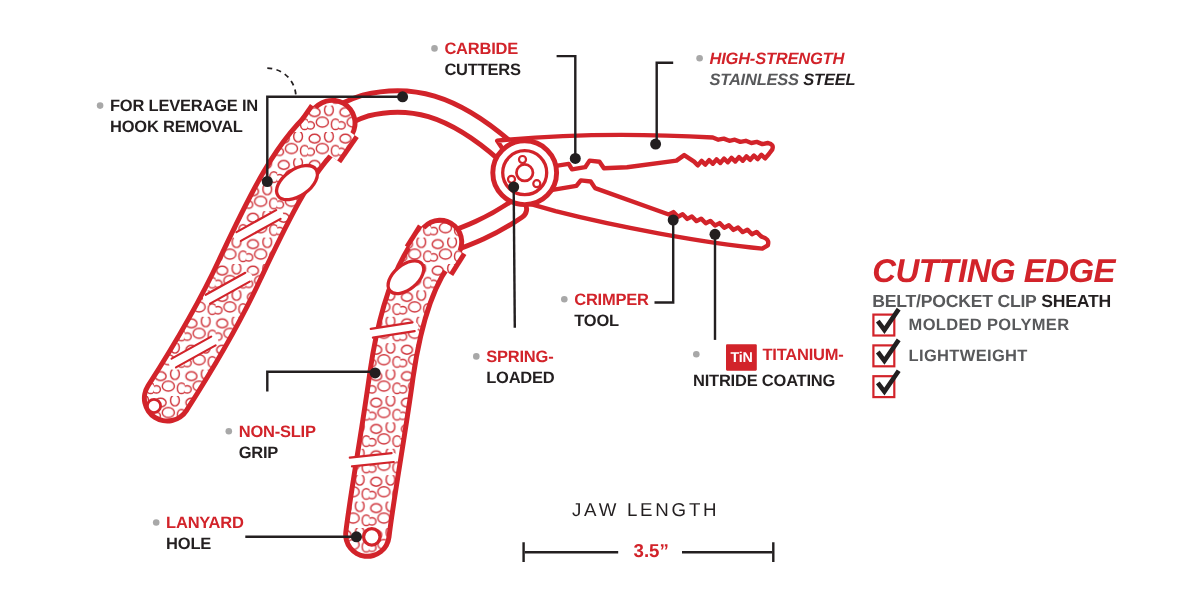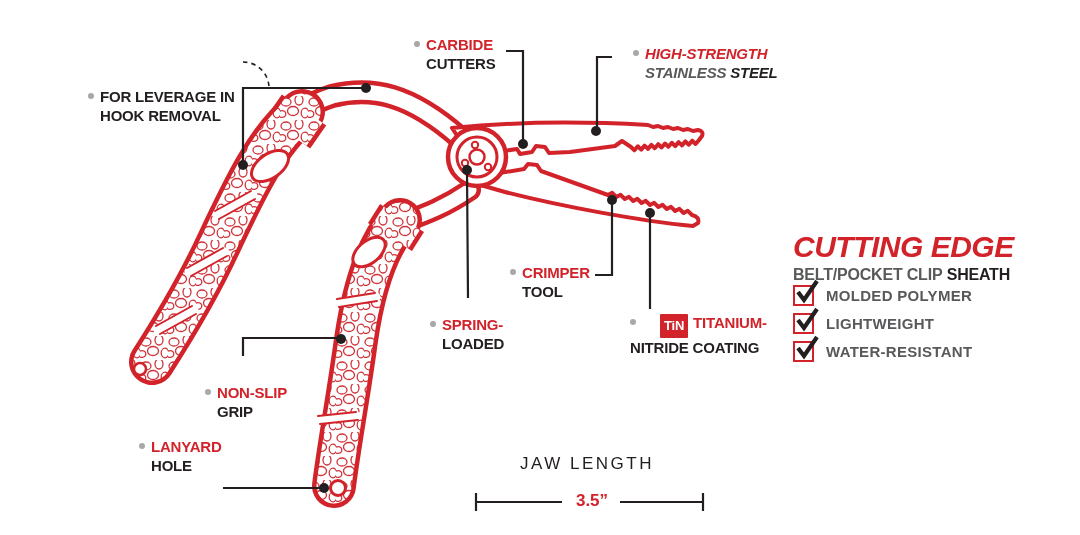--- a/index.html
+++ b/index.html
@@ -136,21 +136,21 @@
     </g>
 
     <g stroke="#231f20" stroke-width="2.2">
       <line x1="476" y1="493" x2="476" y2="511"></line>
       <line x1="703" y1="493" x2="703" y2="511"></line>
       <line x1="477" y1="502" x2="562" y2="502"></line>
       <line x1="620" y1="502" x2="702" y2="502"></line>
     </g>
   </svg>
 
-  <div class="callout" style="left:426px;top:35px;">
+  <div class="callout" style="left:404px;top:35px;">
     <div class="l1"><span class="bullet"></span><span>CARBIDE</span></div>
     <div>CUTTERS</div>
   </div>
 
   <div class="callout italic" style="left:645px;top:44px;">
     <div class="l1"><span class="bullet"></span><span>HIGH-STRENGTH</span></div>
     <div><span class="gray">STAINLESS</span>&nbsp;<span class="dark">STEEL</span></div>
   </div>
 
   <div class="callout" style="left:100px;top:87px;">
@@ -172,21 +172,21 @@
   <div class="callout" style="left:630px;top:313px;">
     <div class="l1" style="margin-left:14px;"><span class="bullet" style="left:-14px;"></span><span class="tin-badge">TiN</span><span>TITANIUM-</span></div>
     <div class="dark">NITRIDE COATING</div>
   </div>
 
   <div class="callout" style="left:217px;top:383px;">
     <div class="l1"><span class="bullet"></span><span>NON-SLIP</span></div>
     <div>GRIP</div>
   </div>
 
-  <div class="callout" style="left:151px;top:437px;">
+  <div class="callout" style="left:151px;top:466px;">
     <div class="l1"><span class="bullet"></span><span>LANYARD</span></div>
     <div>HOLE</div>
   </div>
 
   <div class="jaw-label">JAW LENGTH</div>
   <div class="dim-value">3.5”</div>
 
   <div class="sheath">
     <div class="sheath-title">CUTTING EDGE</div>
     <div class="sheath-sub">
@@ -208,18 +208,17 @@
             </svg>
         </span>
         <span class="feature-label">LIGHTWEIGHT</span>
       </div>
       <div class="feature">
         <span class="checkbox">
           <svg viewBox="0 0 26 26">
               <path d="M5 14 L11 22 L24 3" fill="none" stroke="#231f20" stroke-width="4.2"></path>
             </svg>
         </span>
-        <span class="feature-label">WATER-RESISTANT</span>
       </div>
     </div>
   </div>
 
 </div>
 
 </body></html>

